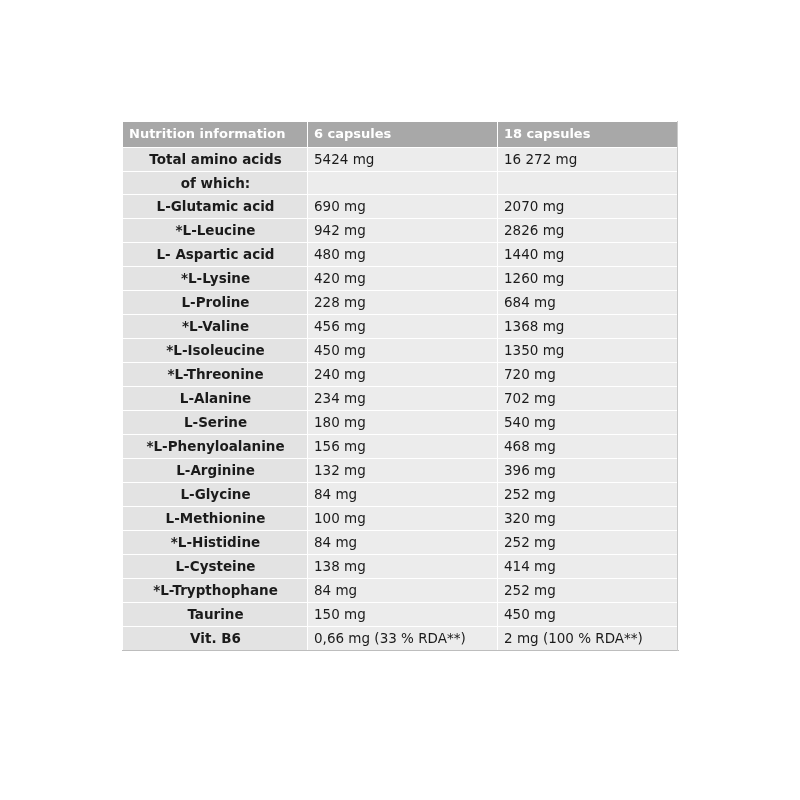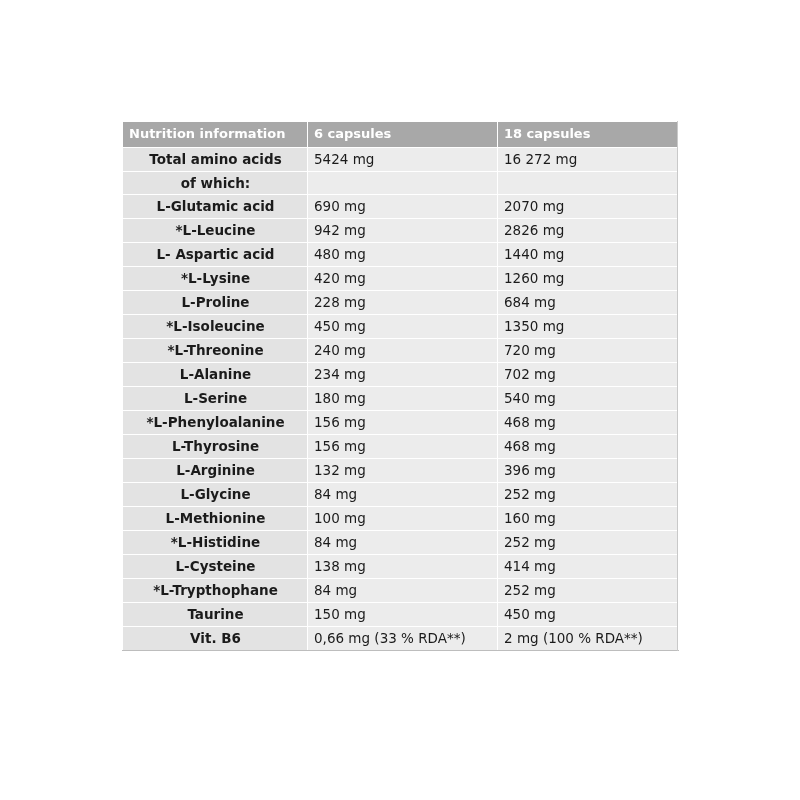--- a/index.html
+++ b/index.html
@@ -128,20 +128,25 @@
           <td class="label">*L-Lysine</td>
           <td class="val">420 mg</td>
           <td class="val">1260 mg</td>
         </tr>
         <tr>
           <td class="label">L-Proline</td>
           <td class="val">228 mg</td>
           <td class="val">684 mg</td>
         </tr>
         <tr>
+          <td class="label">*L-Valine</td>
+          <td class="val">456 mg</td>
+          <td class="val">1368 mg</td>
+        </tr>
+        <tr>
           <td class="label">*L-Isoleucine</td>
           <td class="val">450 mg</td>
           <td class="val">1350 mg</td>
         </tr>
         <tr>
           <td class="label">*L-Threonine</td>
           <td class="val">240 mg</td>
           <td class="val">720 mg</td>
         </tr>
         <tr>
@@ -153,38 +158,33 @@
           <td class="label">L-Serine</td>
           <td class="val">180 mg</td>
           <td class="val">540 mg</td>
         </tr>
         <tr>
           <td class="label">*L-Phenyloalanine</td>
           <td class="val">156 mg</td>
           <td class="val">468 mg</td>
         </tr>
         <tr>
-          <td class="label">L-Thyrosine</td>
-          <td class="val">156 mg</td>
-          <td class="val">468 mg</td>
-        </tr>
-        <tr>
           <td class="label">L-Arginine</td>
           <td class="val">132 mg</td>
           <td class="val">396 mg</td>
         </tr>
         <tr>
           <td class="label">L-Glycine</td>
           <td class="val">84 mg</td>
           <td class="val">252 mg</td>
         </tr>
         <tr>
           <td class="label">L-Methionine</td>
           <td class="val">100 mg</td>
-          <td class="val">160 mg</td>
+          <td class="val">320 mg</td>
         </tr>
         <tr>
           <td class="label">*L-Histidine</td>
           <td class="val">84 mg</td>
           <td class="val">252 mg</td>
         </tr>
         <tr>
           <td class="label">L-Cysteine</td>
           <td class="val">138 mg</td>
           <td class="val">414 mg</td>

